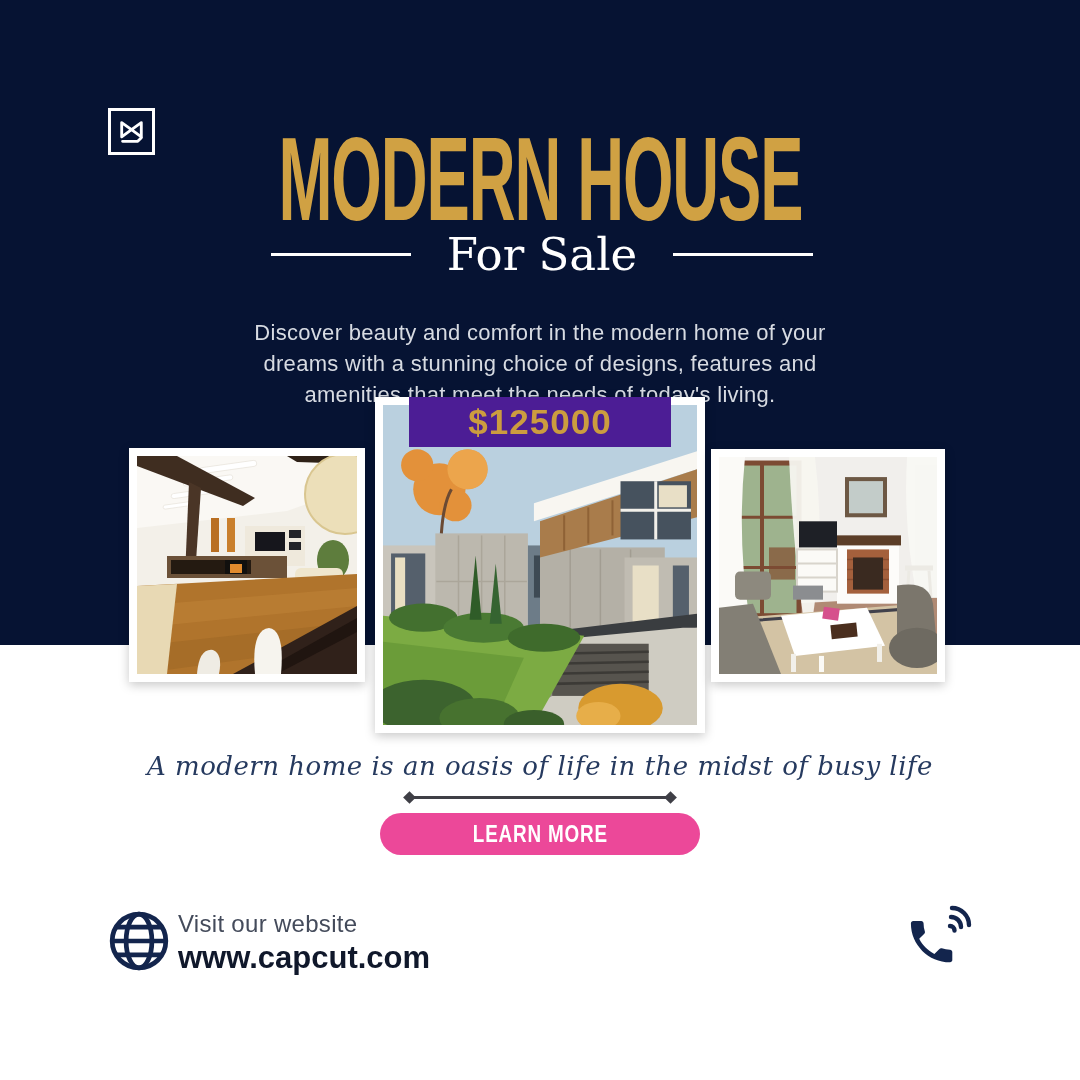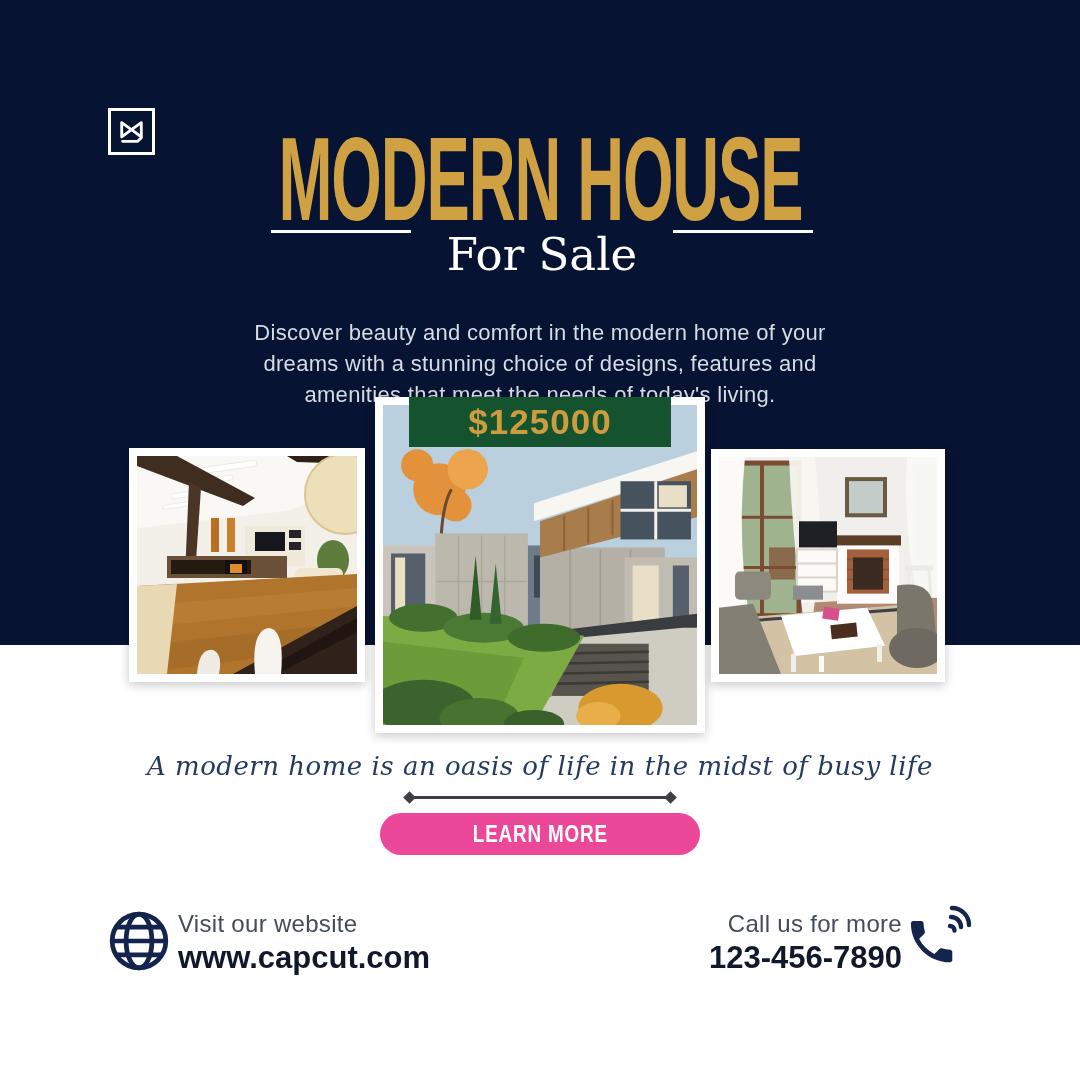--- a/index.html
+++ b/index.html
@@ -12,35 +12,35 @@
   
   .logo{position:absolute;left:108px;top:108px;width:41px;height:41px;border:3px solid #ffffff;
         display:flex;align-items:center;justify-content:center;}
 
   
   .title-wrap{position:absolute;left:0;right:0;top:120px;text-align:center;}
   .title{display:inline-block;transform:scaleX(.55);transform-origin:center;
          font-size:118px;font-weight:700;letter-spacing:-2px;color:#D0A143;line-height:1;white-space:nowrap;}
 
   
-  .subtitle-row{position:absolute;left:4px;right:0;top:230px;display:flex;align-items:flex-start;justify-content:center;gap:36px;}
+  .subtitle-row{position:absolute;left:4px;right:0;top:230px;display:flex;align-items:center;justify-content:center;gap:36px;}
   .subtitle-line{width:140px;height:3px;background:#ffffff;}
   .subtitle{font-family:"DejaVu Serif","Liberation Serif",serif;font-size:45px;color:#ffffff;line-height:1.1;}
 
   
   .desc{position:absolute;left:0;right:0;top:301px;margin:16px auto;max-width:640px;text-align:center;
         font-size:22px;line-height:31px;color:#D7DBE2;letter-spacing:.3px;}
 
   
   .photo{position:absolute;background:#ffffff;padding:8px;box-shadow:0 3px 10px rgba(0,0,0,.22);}
   .photo svg{display:block;width:100%;height:100%;}
   .photo-left{left:129px;top:448px;width:220px;height:218px;}
   .photo-center{left:375px;top:397px;width:314px;height:320px;}
   .photo-right{left:711px;top:449px;width:218px;height:217px;}
-  .price-tag{position:absolute;left:409px;top:397px;width:262px;height:50px;background:#14532d;
+  .price-tag{position:absolute;left:409px;top:397px;width:262px;height:50px;background:#4c1d95;
              display:flex;align-items:center;justify-content:center;z-index:5;}
   .price-tag span{font-size:35px;font-weight:700;color:#CC9C3F;letter-spacing:1px;}
 
   
   .quote{position:absolute;left:0;right:0;top:751px;text-align:center;
          font-family:"DejaVu Serif","Liberation Serif",serif;font-style:italic;
          font-size:26px;color:#263A5F;letter-spacing:.5px;}
 
   
   .divider{position:absolute;left:0;right:0;top:793px;display:flex;align-items:center;justify-content:center;}
@@ -269,24 +269,20 @@
       <line x1="6" y1="32" x2="58" y2="32"></line>
       <line x1="10" y1="18.5" x2="54" y2="18.5"></line>
       <line x1="10" y1="45.5" x2="54" y2="45.5"></line>
     </svg>
   </div>
   <div class="website">
     <div class="label">Visit our website</div>
     <div class="value">www.capcut.com</div>
   </div>
 
-  <div class="phone-block">
-    <div class="label">Call us for more</div>
-    <div class="value">123-456-7890</div>
-  </div>
   <div class="footer-right-icon">
     <svg viewBox="0 0 68 64">
       <g transform="translate(0,9) scale(2.3)" fill="#13254D">
         <path d="M6.62 10.79c1.44 2.83 3.76 5.14 6.59 6.59l2.2-2.21c.27-.27.67-.36 1.02-.24 1.12.37 2.33.57 3.57.57.55 0 1 .45 1 1V20c0 .55-.45 1-1 1-9.39 0-17-7.61-17-17 0-.55.45-1 1-1h3.5c.55 0 1 .45 1 1 0 1.25.2 2.45.57 3.57.11.35.03.74-.25 1.02l-2.2 2.2z"></path>
       </g>
       <g stroke="#13254D" stroke-width="4.4" fill="none" stroke-linecap="round">
         <path d="M48 3 a17 17 0 0 1 17 17"></path>
         <path d="M47 12 a10 10 0 0 1 10 10"></path>
         <path d="M46 21 a4.5 4.5 0 0 1 4.5 4.5"></path>
       </g>

